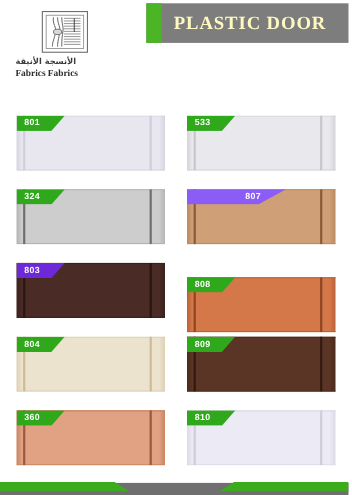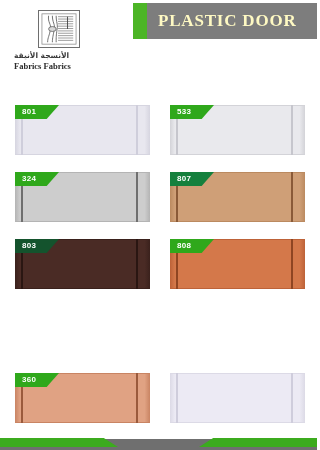--- a/index.html
+++ b/index.html
@@ -232,22 +232,31 @@
         </div>
         <div class="swatch-tag" style="background: rgb(47, 168, 27);">
           <span>324</span>
         </div>
       </div>
       <div class="swatch" style="left: 15px; top: 140px;">
         <div class="swatch-body" style="background: linear-gradient(90deg, rgb(58, 33, 28) 0px, rgb(74, 43, 37) 5px, rgb(74, 43, 37) 96%, rgb(58, 33, 28) 100%); box-shadow: rgb(58, 33, 28) 0px 1px 0px inset, rgb(58, 33, 28) 0px -1px 0px inset;">
           <div class="seam" style="left: 6px; background: rgb(42, 22, 18);"></div>
           <div class="seam" style="right: 12px; background: rgb(42, 22, 18);"></div>
         </div>
-        <div class="swatch-tag" style="background: #14532d;">
+        <div class="swatch-tag" style="background: #6d28d9;">
           <span>803</span>
+        </div>
+      </div>
+      <div class="swatch" style="left: 15px; top: 207px;">
+        <div class="swatch-body" style="background: linear-gradient(90deg, rgb(221, 208, 180) 0px, rgb(236, 227, 207) 5px, rgb(236, 227, 207) 96%, rgb(221, 208, 180) 100%); box-shadow: rgb(221, 208, 180) 0px 1px 0px inset, rgb(221, 208, 180) 0px -1px 0px inset;">
+          <div class="seam" style="left: 6px; background: rgb(205, 187, 150);"></div>
+          <div class="seam" style="right: 12px; background: rgb(205, 187, 150);"></div>
+        </div>
+        <div class="swatch-tag" style="background: rgb(47, 168, 27);">
+          <span>804</span>
         </div>
       </div>
       <div class="swatch" style="left: 15px; top: 274px;">
         <div class="swatch-body" style="background: linear-gradient(90deg, rgb(201, 132, 99) 0px, rgb(224, 162, 131) 5px, rgb(224, 162, 131) 96%, rgb(201, 132, 99) 100%); box-shadow: rgb(201, 132, 99) 0px 1px 0px inset, rgb(201, 132, 99) 0px -1px 0px inset;">
           <div class="seam" style="left: 6px; background: rgb(154, 90, 60);"></div>
           <div class="seam" style="right: 12px; background: rgb(154, 90, 60);"></div>
         </div>
         <div class="swatch-tag" style="background: rgb(47, 168, 27);">
           <span>360</span>
         </div>
@@ -259,37 +268,49 @@
         </div>
         <div class="swatch-tag" style="background: rgb(47, 168, 27);">
           <span>533</span>
         </div>
       </div>
       <div class="swatch" style="left: 170px; top: 73px;">
         <div class="swatch-body" style="background: linear-gradient(90deg, rgb(187, 138, 96) 0px, rgb(207, 159, 119) 5px, rgb(207, 159, 119) 96%, rgb(187, 138, 96) 100%); box-shadow: rgb(187, 138, 96) 0px 1px 0px inset, rgb(187, 138, 96) 0px -1px 0px inset;">
           <div class="seam" style="left: 6px; background: rgb(138, 90, 56);"></div>
           <div class="seam" style="right: 12px; background: rgb(138, 90, 56);"></div>
         </div>
-        <div class="swatch-tag" style="background: #15803d;">
+        <div class="swatch-tag" style="background: #8b5cf6; padding-left: 46px;">
           <span>807</span>
         </div>
       </div>
-      <div class="swatch" style="left: 170px; top: 140px;">
+      <div class="swatch" style="left: 170px; top: 153px;">
         <div class="swatch-body" style="background: linear-gradient(90deg, rgb(189, 98, 56) 0px, rgb(212, 120, 74) 5px, rgb(212, 120, 74) 96%, rgb(189, 98, 56) 100%); box-shadow: rgb(189, 98, 56) 0px 1px 0px inset, rgb(189, 98, 56) 0px -1px 0px inset;">
           <div class="seam" style="left: 6px; background: rgb(143, 69, 34);"></div>
           <div class="seam" style="right: 12px; background: rgb(143, 69, 34);"></div>
         </div>
         <div class="swatch-tag" style="background: rgb(47, 168, 27);">
           <span>808</span>
+        </div>
+      </div>
+      <div class="swatch" style="left: 170px; top: 207px;">
+        <div class="swatch-body" style="background: linear-gradient(90deg, rgb(74, 41, 28) 0px, rgb(90, 52, 37) 5px, rgb(90, 52, 37) 96%, rgb(74, 41, 28) 100%); box-shadow: rgb(74, 41, 28) 0px 1px 0px inset, rgb(74, 41, 28) 0px -1px 0px inset;">
+          <div class="seam" style="left: 6px; background: rgb(51, 26, 17);"></div>
+          <div class="seam" style="right: 12px; background: rgb(51, 26, 17);"></div>
+        </div>
+        <div class="swatch-tag" style="background: rgb(47, 168, 27);">
+          <span>809</span>
         </div>
       </div>
       <div class="swatch" style="left: 170px; top: 274px;">
         <div class="swatch-body" style="background: linear-gradient(90deg, rgb(220, 218, 230) 0px, rgb(236, 234, 244) 5px, rgb(236, 234, 244) 96%, rgb(220, 218, 230) 100%); box-shadow: rgb(220, 218, 230) 0px 1px 0px inset, rgb(220, 218, 230) 0px -1px 0px inset;">
           <div class="seam" style="left: 6px; background: rgb(207, 205, 220);"></div>
           <div class="seam" style="right: 12px; background: rgb(207, 205, 220);"></div>
+        </div>
+        <div class="swatch-tag" style="background: rgb(47, 168, 27);">
+          <span>810</span>
         </div>
       </div>
     </div>
 
   <div class="footer">
     <div class="footer-gray"></div>
     <div class="footer-green-left"></div>
     <div class="footer-green-right"></div>
   </div>
 

